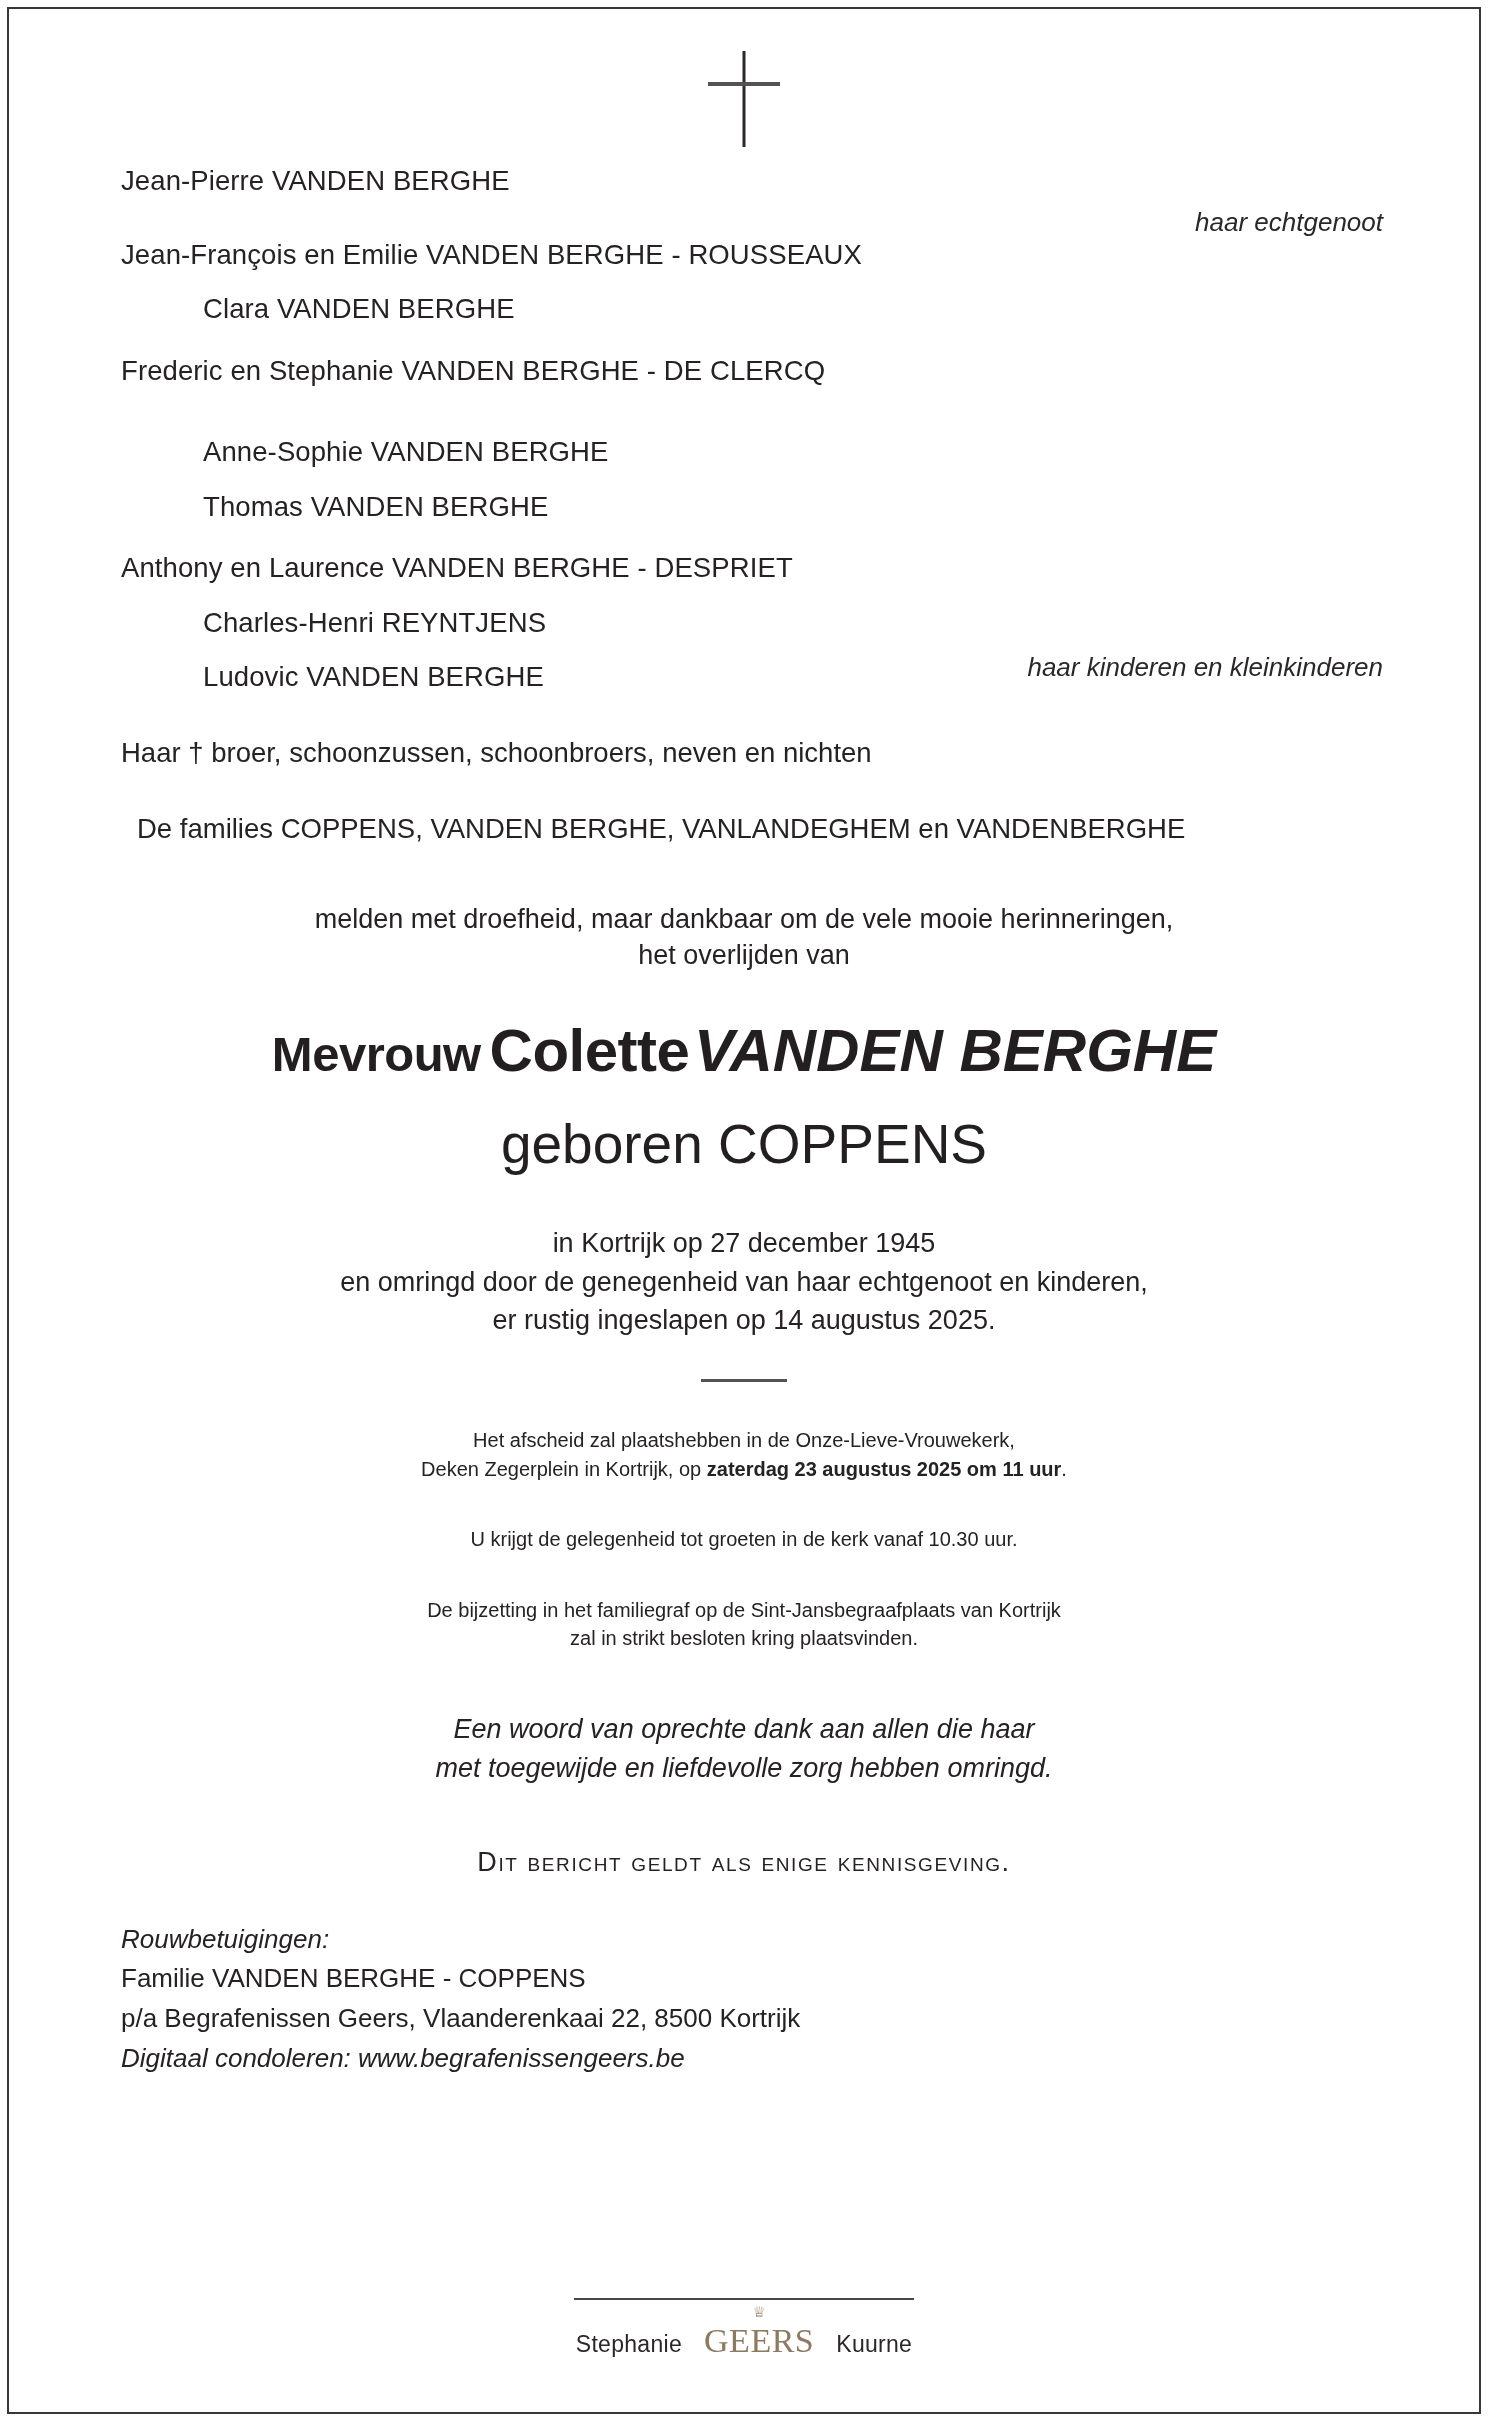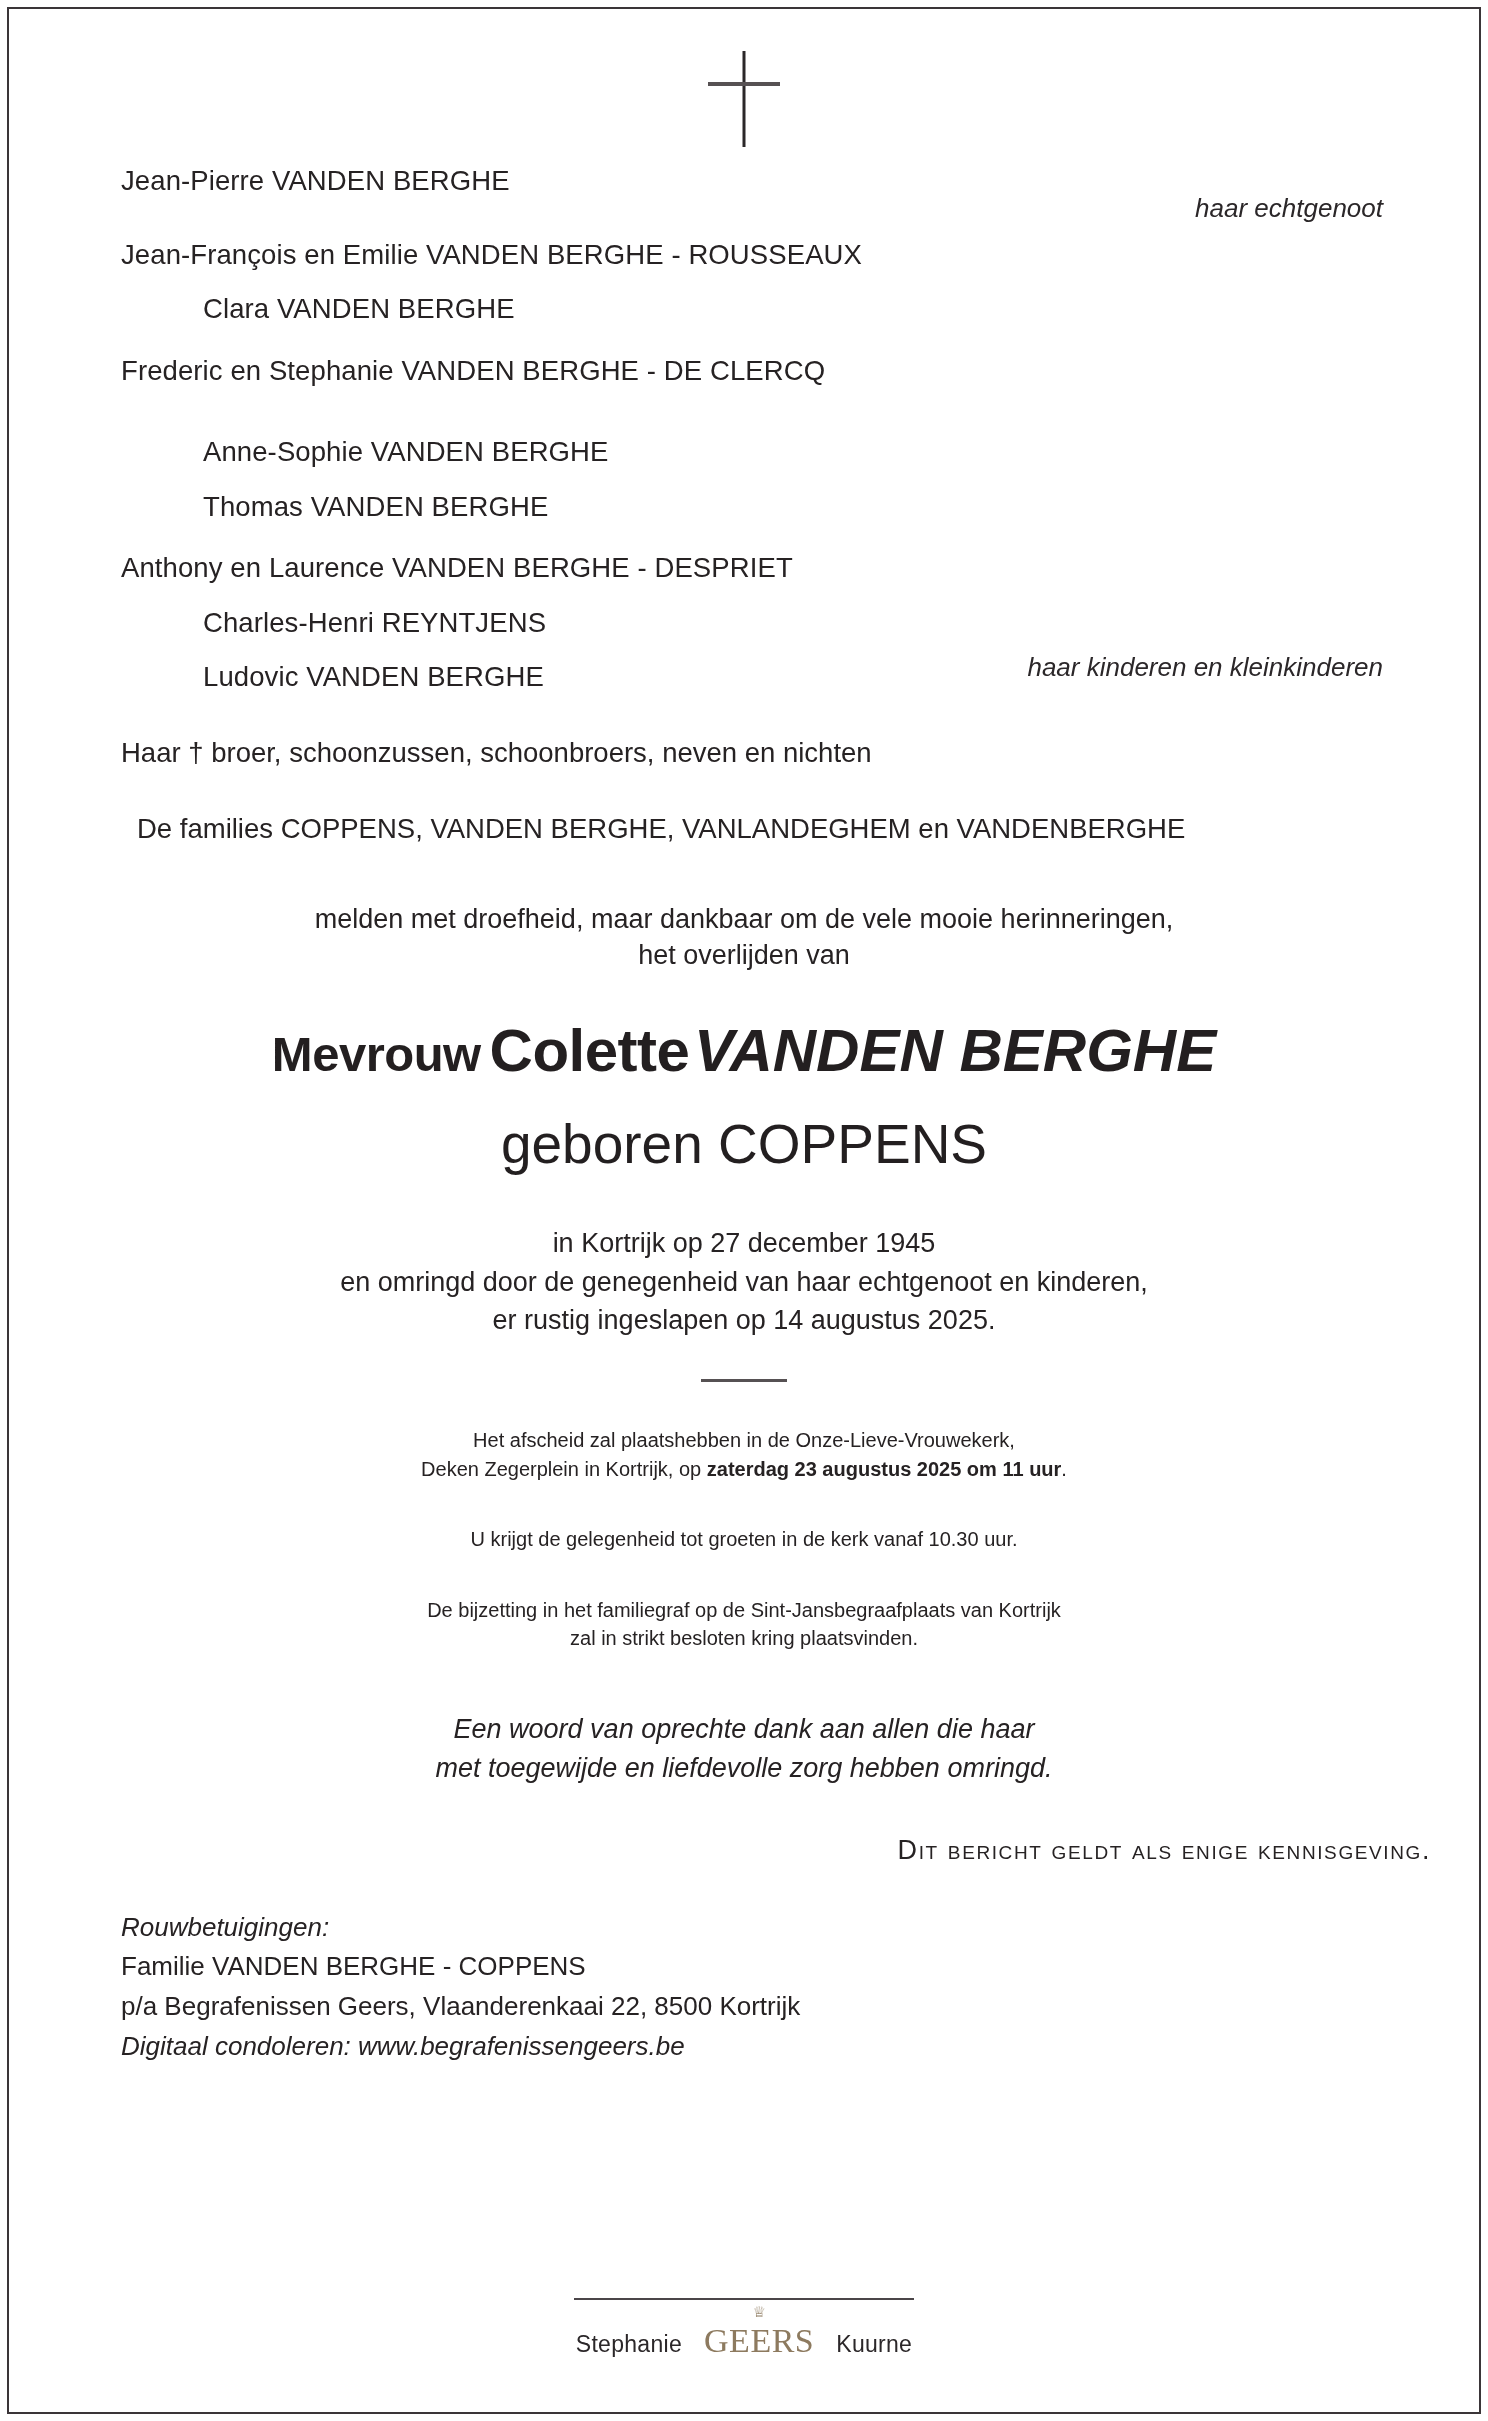--- a/index.html
+++ b/index.html
@@ -95,21 +95,21 @@
   .gap-lg { height: 46px; }
 
   .side-note {
     position: absolute;
     right: 48px;
     font-style: italic;
     font-size: 26px;
     color: #2b2729;
     white-space: nowrap;
   }
-  #note-spouse { top: 26px; }
+  #note-spouse { top: 40px; }
   #note-children { top: 485px; }
 
   .relatives {
     margin-left: 64px;
     margin-top: 46px;
     font-size: 27.5px;
     color: #262223;
     white-space: nowrap;
   }
   .families-line {
@@ -191,22 +191,22 @@
   .thanks {
     margin-top: 58px;
     text-align: center;
     font-style: italic;
     font-size: 27px;
     line-height: 1.42;
     color: #262223;
   }
 
   .notice {
-    margin-top: 48px;
-    text-align: right;
+    margin-top: 60px;
+    text-align: center;
     font-size: 27px;
     font-variant: small-caps;
     letter-spacing: 1.6px;
     color: #262223;
   }
 
   
   .condolences {
     margin-top: 42px;
     margin-left: 64px;

